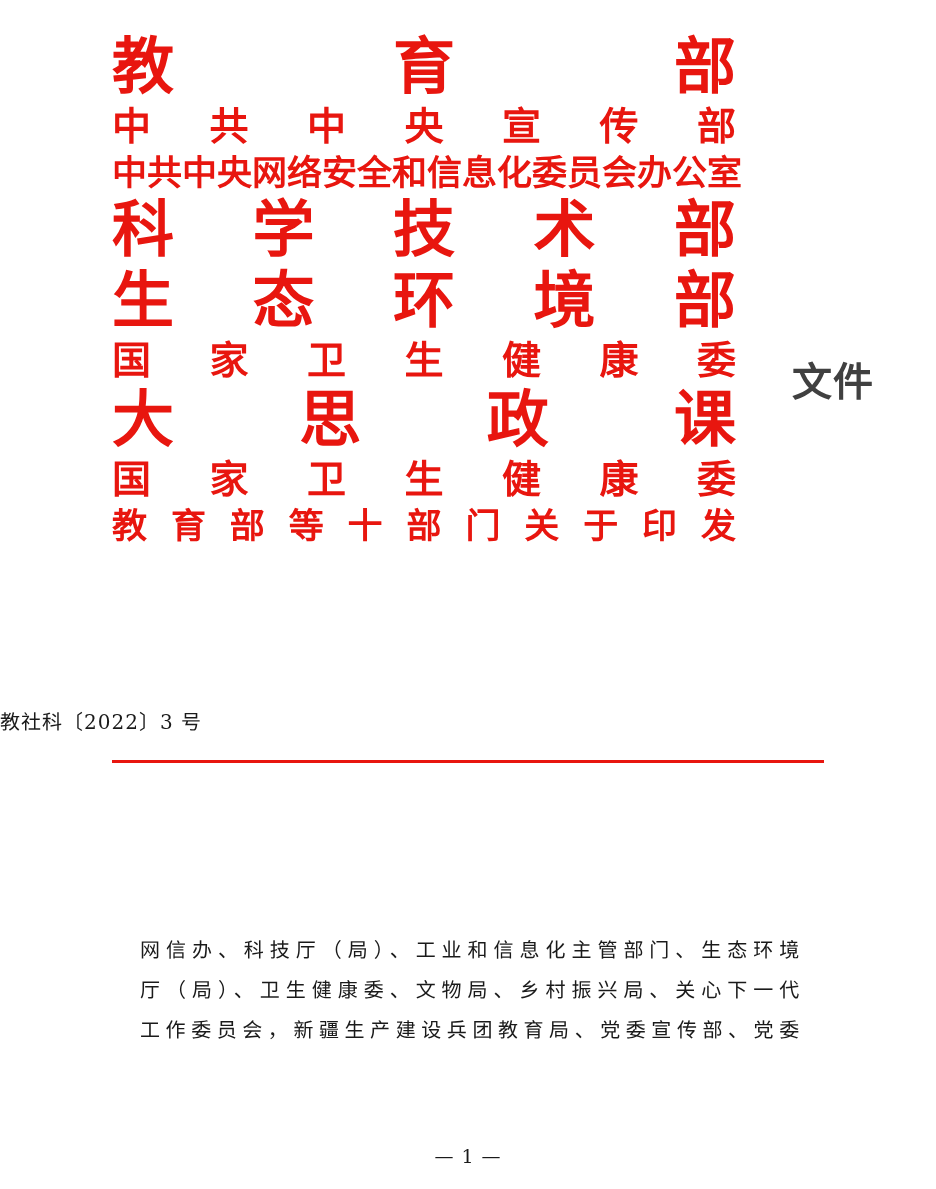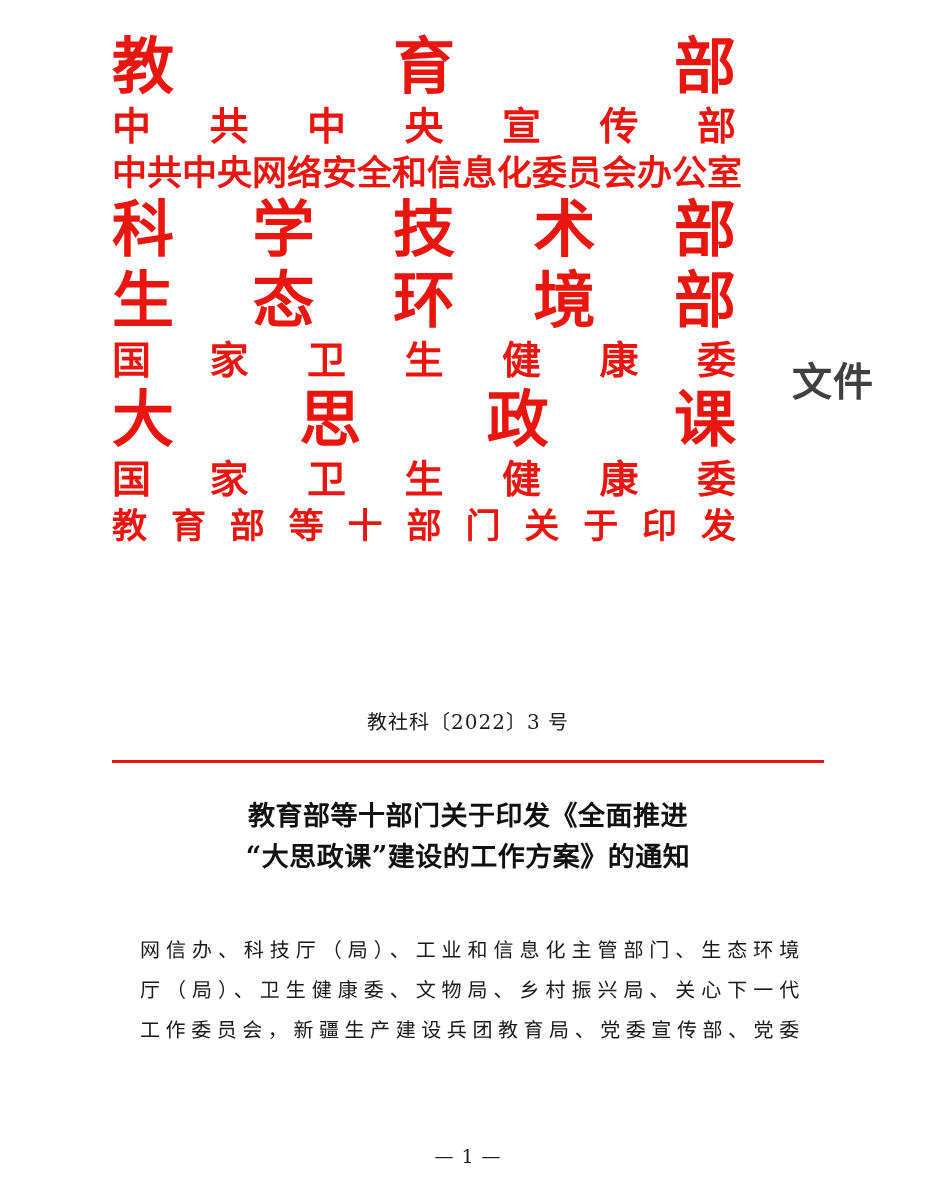--- a/index.html
+++ b/index.html
@@ -73,21 +73,20 @@
     letter-spacing: 1px;
     margin-top: 32px;
   }
 
   
   .doc-number {
     position: absolute;
     left: 0;
     top: 706px;
     width: 936px;
-    text-align: center;
     font-size: 20px;
     font-family: "DejaVu Serif", "Liberation Serif", serif;
     color: #1a1a1a;
     letter-spacing: 1px;
   }
 
   
   .red-rule {
     position: absolute;
     left: 112px;
@@ -166,24 +165,20 @@
       <span class="agency-line small">教育部等十部门关于印发</span>
     </div>
   </div>
 
   <div class="wenjian">文件</div>
 
   <div class="doc-number">教社科〔2022〕3 号</div>
 
   <div class="red-rule"></div>
 
-  <div class="doc-title">
-    <span class="tline">教育部等十部门关于印发《全面推进</span>
-    <span class="tline">“大思政课”建设的工作方案》的通知</span>
-  </div>
 
   <div class="body-text">
     <p>网信办、科技厅（局）、工业和信息化主管部门、生态环境</p>
     <p>厅（局）、卫生健康委、文物局、乡村振兴局、关心下一代</p>
     <p class="last">工作委员会，新疆生产建设兵团教育局、党委宣传部、党委</p>
   </div>
 
   <div class="page-footer">— 1 —</div>
 
 </div>

